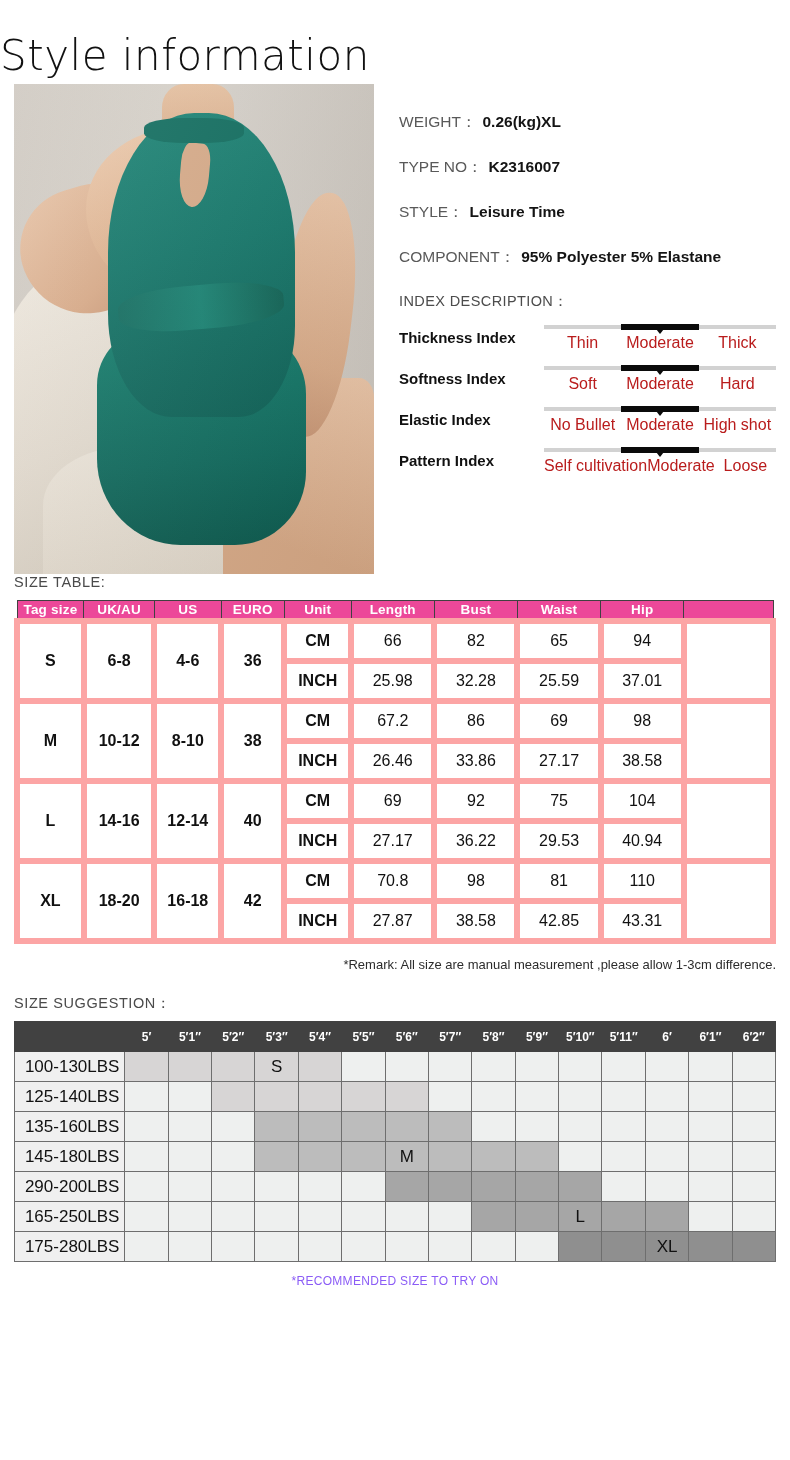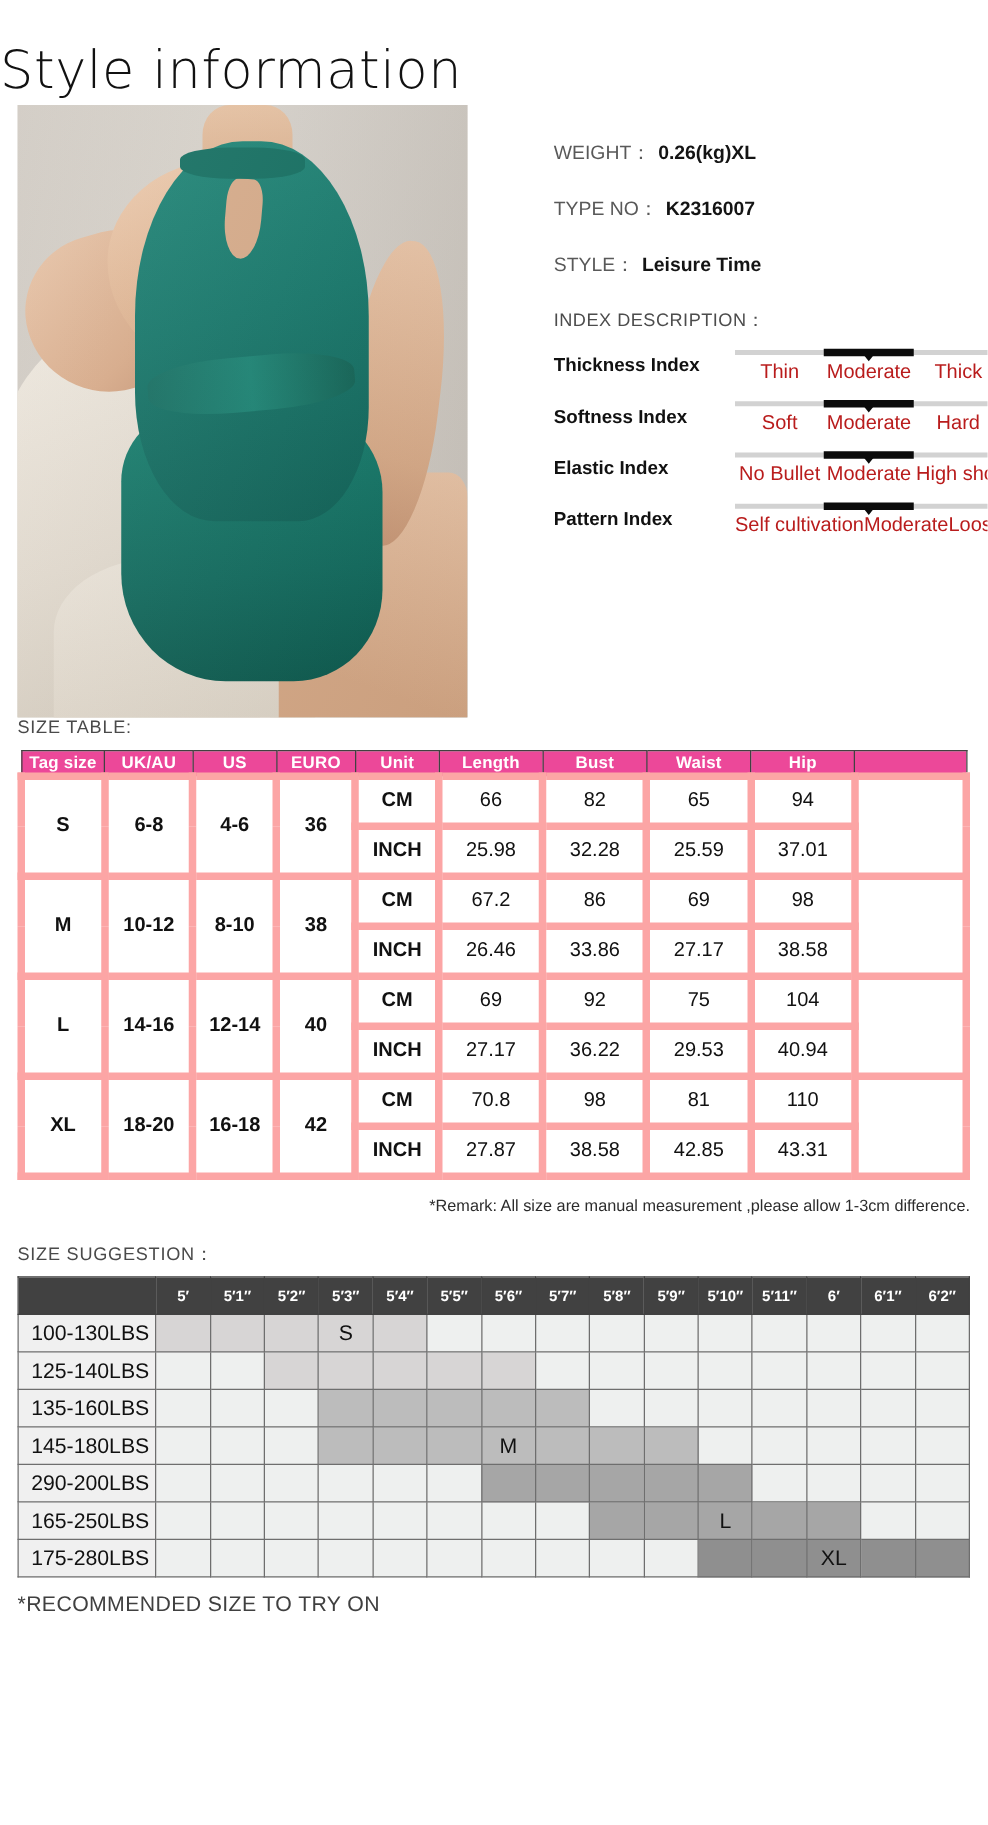--- a/index.html
+++ b/index.html
@@ -28,21 +28,20 @@
     padding-top: 34px;
     height: 78px;
     line-height: 44px;
   }
 
   
   .top-section {
     display: flex;
     align-items: flex-start;
     padding: 6px 14px 0 14px;
-    gap: 44px;
   }
 
   
   .photo {
     width: 360px;
     height: 490px;
     flex: 0 0 360px;
     position: relative;
     overflow: hidden;
     background: linear-gradient(100deg, #cfc9c1 0%, #d8d3cb 38%, #d3cdc6 62%, #c9c3bb 100%);
@@ -282,23 +281,23 @@
     color: #111;
   }
   td.c0 { background: #eef0ef; }
   td.c1 { background: #d7d5d5; }
   td.c2 { background: #bcbcbc; }
   td.c3 { background: #a6a6a6; }
   td.c4 { background: #8f8f8f; }
   .col-wlabel { width: 14.5%; }
 
   .footnote {
-    text-align: left;
-    font-size: 17px;
-    color: #404040;
+    text-align: center;
+    font-size: 12px;
+    color: #8b5cf6;
     letter-spacing: 0.3px;
     padding: 12px 14px 0 14px;
   }
 </style>
 </head>
 <body>
 
 <h1 class="page-title">Style information</h1>
 
 <div class="top-section">
@@ -324,20 +323,23 @@
 
     <div class="spec-row">
       <span class="spec-label">WEIGHT：</span><span class="spec-value">0.26(kg)XL</span>
     </div>
     <div class="spec-row">
       <span class="spec-label">TYPE NO：</span><span class="spec-value">K2316007</span>
     </div>
     <div class="spec-row">
       <span class="spec-label">STYLE：</span><span class="spec-value">Leisure Time</span>
     </div>
+    <div class="spec-row">
+      <span class="spec-label">COMPONENT：</span><span class="spec-value">95% Polyester 5% Elastane</span>
+    </div>
 
     <div class="index-heading">INDEX DESCRIPTION：</div>
 
     <div class="index-item">
       <div class="index-name">Thickness Index</div>
       <div class="index-gauge">
         <div class="gauge-track">
           <div class="gauge-fill"></div>
           <div class="gauge-caret"></div>
         </div>

